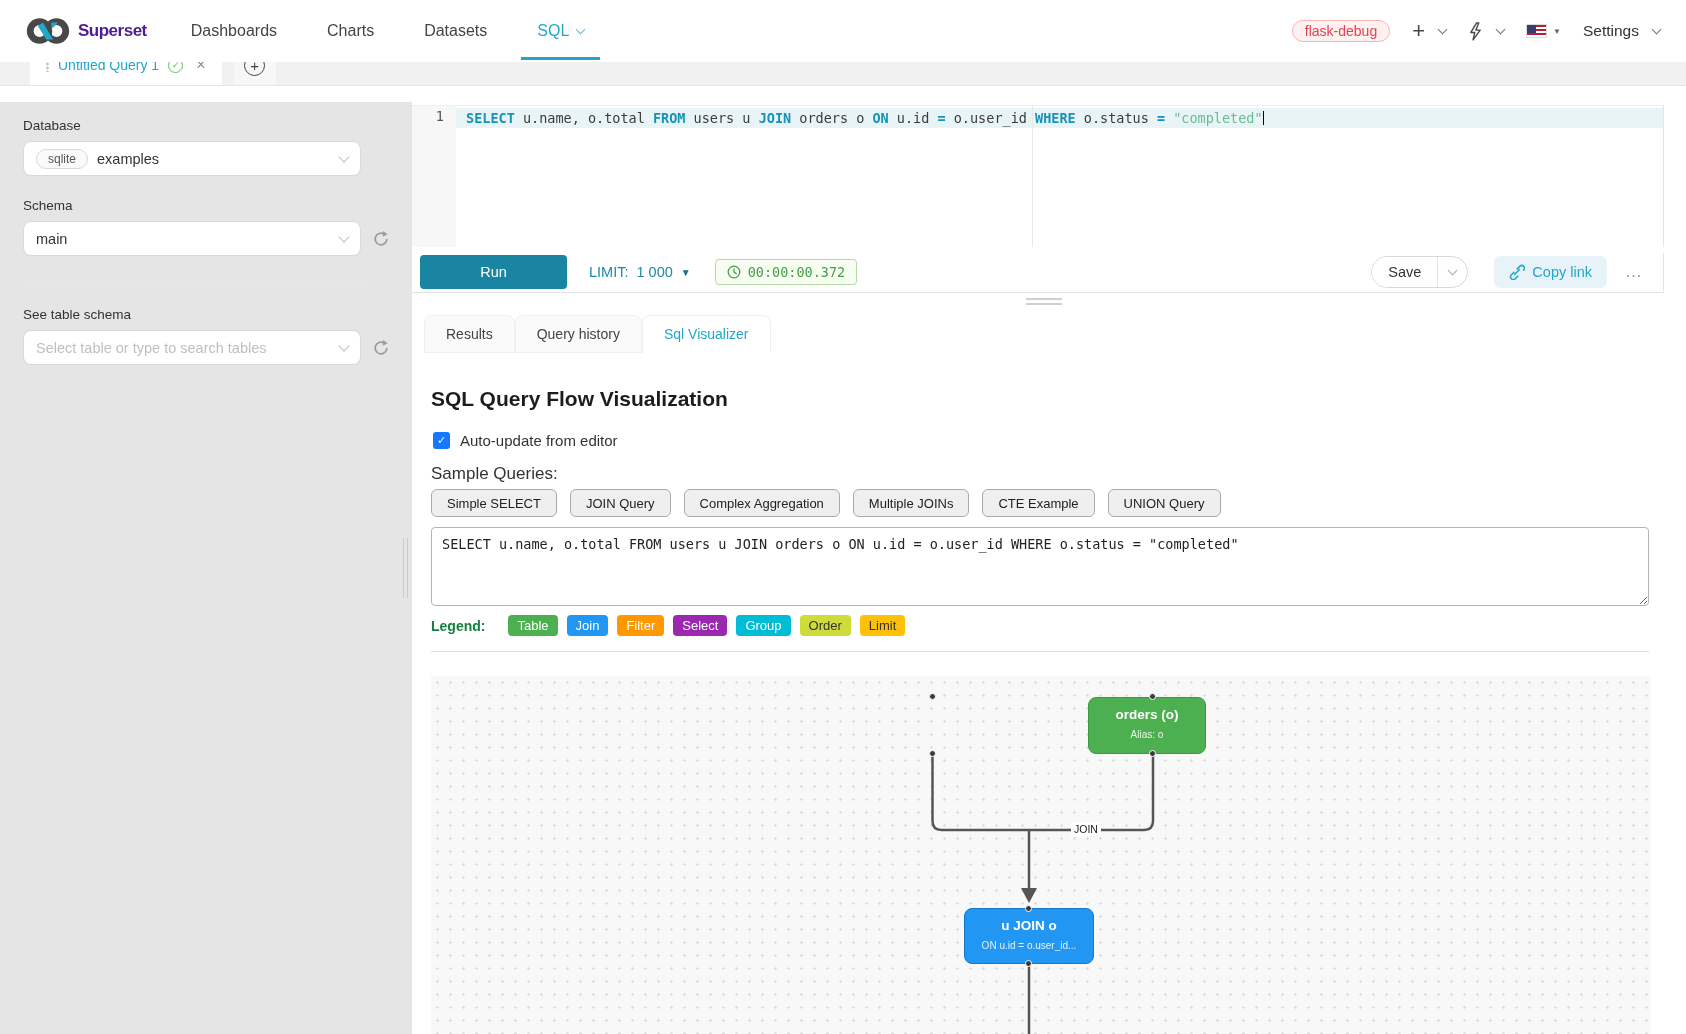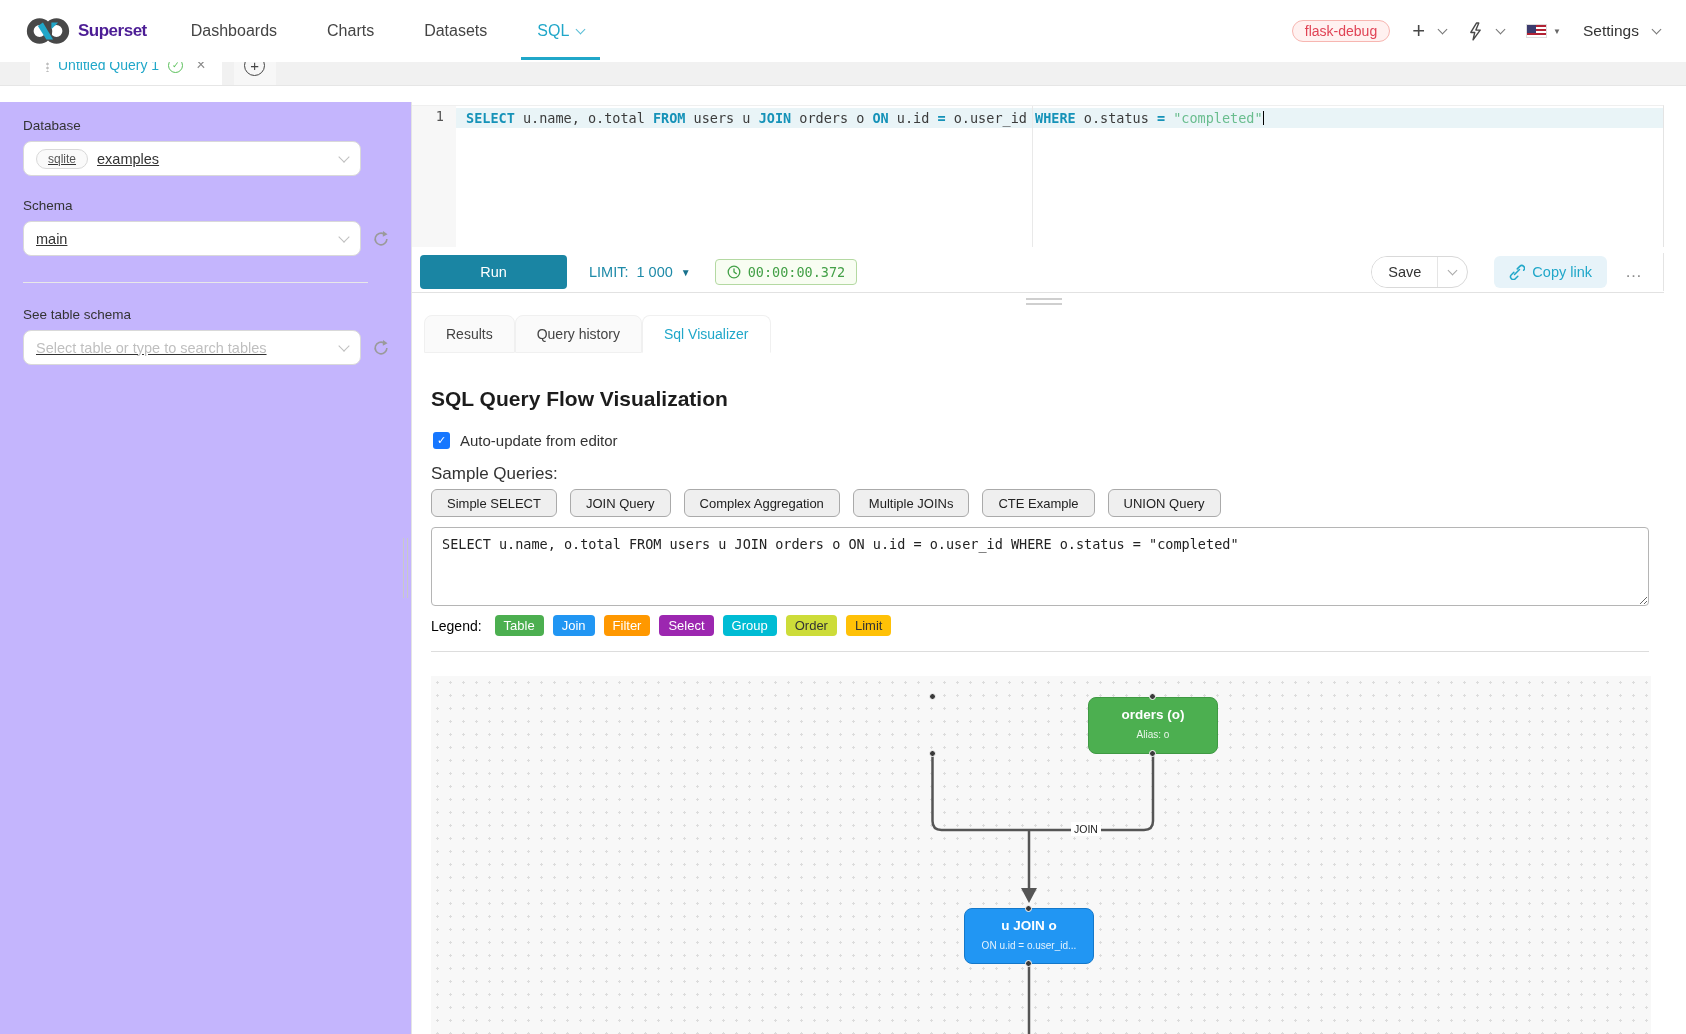--- a/index.html
+++ b/index.html
@@ -29,23 +29,23 @@
   .tabstrip { position:absolute; left:0; top:62px; width:100%; height:24px; background:#f1f1f1; border-bottom:1px solid #e6e6e6; display:flex; align-items:flex-end; }
   .qtab { margin-left:30px; height:40px; background:#fff; border-radius:8px 8px 0 0; display:flex; align-items:center; padding:0 16px; gap:9px; }
   .tab-grip { width:3px; height:14px; background-image:radial-gradient(#bdbdbd 1px, transparent 1.2px); background-size:3px 4px; }
   .qtab-label { font-size:14px; color:#20a7c9; }
   .check-circle { width:15px; height:15px; border:1.3px solid #5ac05a; border-radius:50%; color:#5ac05a; font-size:9px; display:flex; align-items:center; justify-content:center; }
   .tab-close { color:#8c8c8c; font-size:16px; margin-left:4px; cursor:pointer; }
   .addtab { margin-left:12px; height:40px; width:42px; background:#f7f7f7; border-radius:8px 8px 0 0; display:flex; align-items:center; justify-content:center; }
   .addtab-circle { width:21px; height:21px; border:1.6px solid #444; border-radius:50%; font-size:15px; color:#444; display:flex; align-items:center; justify-content:center; line-height:1; cursor:pointer; }
 
   
-  .sidebar { position:absolute; left:0; top:102px; bottom:0; width:460px; background:#c4b5fd; padding:16px 0 0 23px; }
+  .sidebar { position:absolute; left:0; top:102px; bottom:0; width:460px; background:#e5e5e5; padding:16px 0 0 23px; }
   .fld-label { font-size:13.5px; color:#333; margin-bottom:8px; }
-  .fld-row { display:flex; align-items:center; gap:11px; margin-bottom:22px;text-decoration:underline; }
+  .fld-row { display:flex; align-items:center; gap:11px; margin-bottom:22px; }
   .select { width:338px; height:35px; border:1px solid #d9d9d9; border-radius:8px; display:flex; align-items:center; padding:0 12px; background:#fff; cursor:pointer; }
   .select .val { font-size:14.5px; color:#333; }
   .select .placeholder { font-size:14.5px; color:#bfbfbf; }
   .select .sel-chev { margin-left:auto; width:8px; height:8px; border-right:1.4px solid #bfbfbf; border-bottom:1.4px solid #bfbfbf; transform:rotate(45deg); position:relative; top:-2px; }
   .engine-pill { font-size:12px; color:#555; background:#fafafa; border:1px solid #d9d9d9; border-radius:11px; padding:2px 11px; margin-right:9px; }
   .side-divider { width:345px; border-top:1px solid #e8e8e8; margin:26px 0 24px 0; }
   .refresh-icon { width:18px; height:18px; flex:0 0 auto; cursor:pointer; }
   .sidebar-grip { position:absolute; left:403px; top:538px; width:5px; height:60px; border-left:1.5px solid #c9c9c9; border-right:1.5px solid #c9c9c9; }
 
   
@@ -87,34 +87,34 @@
   
   .viz-title { position:absolute; left:19px; top:285px; font-size:21px; font-weight:bold; color:#1c1c1c; }
   .auto-row { position:absolute; left:21px; top:330px; display:flex; align-items:center; gap:10px; }
   .checkbox { width:17px; height:17px; background:#1677ff; border-radius:3px; color:#fff; font-size:11px; display:flex; align-items:center; justify-content:center; cursor:pointer; }
   .auto-label { font-size:15px; color:#333; }
   .sample-label { position:absolute; left:19px; top:362px; font-size:17px; color:#333; }
   .sample-row { position:absolute; left:19px; top:387px; display:flex; gap:13px; }
   .sample-btn { height:28px; padding:0 15px; background:#efefef; border:1px solid #aaa; border-radius:6px; font-size:13px; color:#222; cursor:pointer; font-family:"Liberation Sans", sans-serif; }
   .query-box { position:absolute; left:19px; top:425px; width:1218px; height:79px; border:1px solid #b5b5b5; border-radius:4px; padding:8px 10px; font-family:"DejaVu Sans Mono", monospace; font-size:13.5px; color:#222; resize:both; }
   .legend-row { position:absolute; left:19px; top:513px; display:flex; align-items:center; gap:9px; }
-  .legend-label { font-size:14px; color:#000000; margin-right:4px; }
+  .legend-label { font-size:14px; color:#15803d; margin-right:14px;font-weight:bold; }
   .legend-badge { font-size:13px; padding:3px 9px; border-radius:4px; }
   .viz-hr { position:absolute; left:19px; top:549px; width:1218px; border-top:1px solid #ddd; }
 
   
   .canvas { position:absolute; left:19px; top:574px; width:1220px; height:460px; background-color:#f8f8f8; background-image:radial-gradient(circle, #dcdcdc 1.1px, transparent 1.4px); background-size:13px 13px; overflow:hidden; }
   .edges { position:absolute; left:0; top:0; z-index:1; }
   .flow-node { position:absolute; z-index:2; border-radius:8px; color:#fff; text-align:center; padding-top:9px; cursor:grab; }
   .node-green { background:#4caf50; border:1px solid #3f9943; }
   .node-blue  { background:#2196f3; border:1px solid #1478ca; }
   .flow-node .nt { font-size:13.5px; font-weight:bold; display:block; }
   .flow-node .ns { font-size:10px; color:rgba(255,255,255,.88); display:block; margin-top:7px; }
   .node-users  { left:436px; top:21px;  width:131px; height:57px; }
-  .node-orders { left:657px; top:21px;  width:130px; height:57px; }
+  .node-orders { left:657px; top:21px;  width:118px; height:57px; }
   .node-join   { left:533px; top:232px; width:130px; height:56px; }
   .edge-label { position:absolute; left:640px; top:146px; z-index:2; background:#fff; font-size:10.5px; color:#222; padding:1px 3px; }
   .dot { position:absolute; width:7px; height:7px; border-radius:50%; background:#3a3a3a; border:1px solid #fff; z-index:3; }
 </style>
 </head>
 <body>
 
 <div class="page">
 
   <header class="header">

